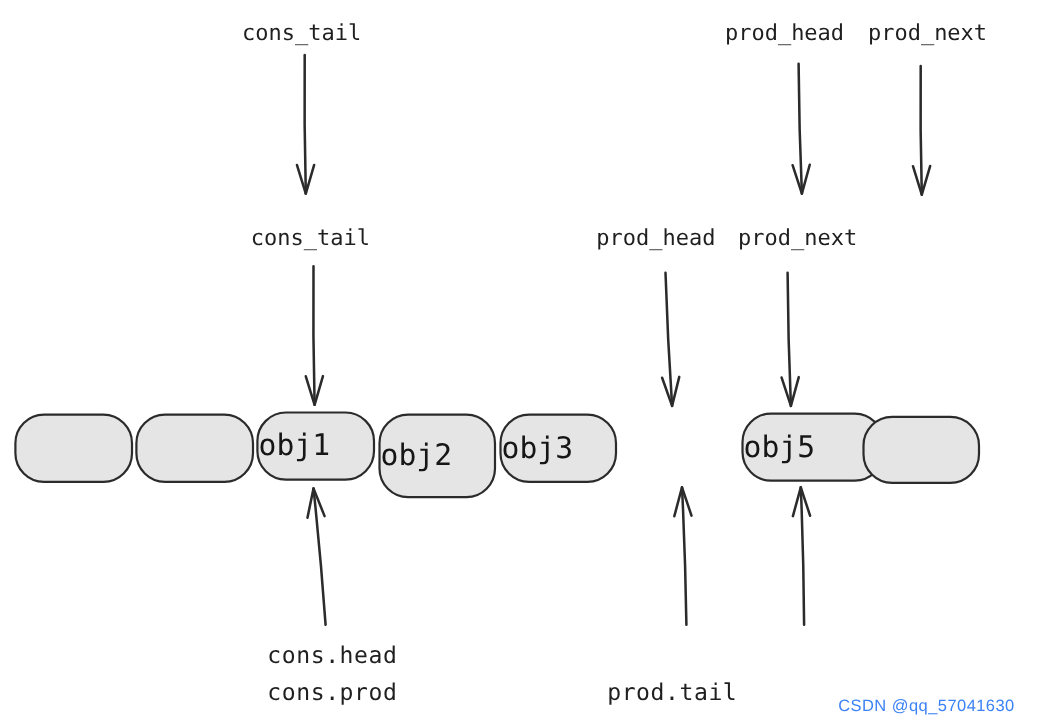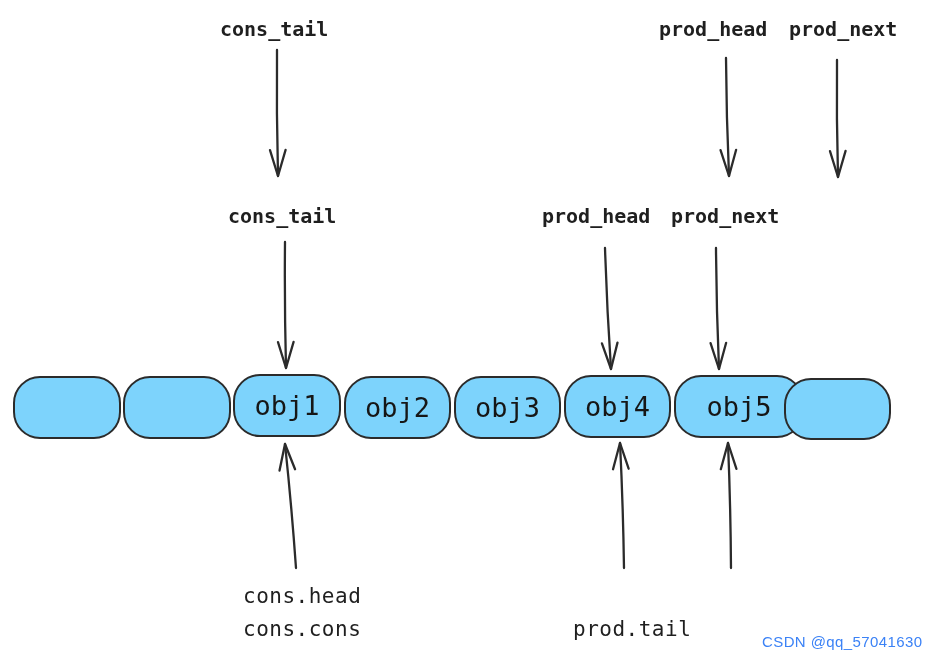--- a/index.html
+++ b/index.html
@@ -35,38 +35,36 @@
     position: absolute;
     white-space: pre;
     font-family: "DejaVu Sans Mono", "Liberation Mono", monospace;
     color: #1f1f1f;
   }
   
   .ptr-label {
     font-size: 20px;
     letter-spacing: 0px;
     line-height: 22px;
-    font-weight: bold;
   }
   
   .field-label {
     font-size: 21px;
     line-height: 33px;
     letter-spacing: 0.5px;
   }
   
   .cell {
     position: absolute;
     box-sizing: border-box;
     border: 2.5px solid #2b2b2b;
     border-radius: 27px;
-    background: #7dd3fc;
+    background: #e5e5e5;
     display: flex;
     align-items: center;
-    justify-content: center;
   }
   .cell-text {
     font-size: 27px;
     line-height: 27px;
     color: #161616;
     font-family: "DejaVu Sans Mono", "Liberation Mono", monospace;
     letter-spacing: 0px;
   }
   .watermark {
     position: absolute;
@@ -115,35 +113,32 @@
 
   <div class="cell" style="left:13px; top:376px; width:108px; height:63px;">
     <span class="cell-text"></span>
   </div>
   <div class="cell" style="left:123px; top:376px; width:108px; height:63px;">
     <span class="cell-text"></span>
   </div>
   <div class="cell" style="left:233px; top:374px; width:108px; height:63px;">
     <span class="cell-text">obj1</span>
   </div>
-  <div class="cell" style="left:344px; top:376px; width:107px; height:63px;">
+  <div class="cell" style="left:344px; top:376px; width:107px; height:77px;">
     <span class="cell-text">obj2</span>
   </div>
   <div class="cell" style="left:454px; top:376px; width:107px; height:63px;">
     <span class="cell-text">obj3</span>
-  </div>
-  <div class="cell" style="left:564px; top:375px; width:107px; height:63px;">
-    <span class="cell-text">obj4</span>
   </div>
   <div class="cell" style="left:674px; top:375px; width:130px; height:63px;">
     <span class="cell-text">obj5</span>
   </div>
   <div class="cell" style="left:784px; top:378px; width:107px; height:62px;">
     <span class="cell-text"></span>
   </div>
 
   <div class="label field-label" style="left:243px; top:580px;">cons.head</div>
-  <div class="label field-label" style="left:243px; top:613px;">cons.cons</div>
-  <div class="label field-label" style="left:573px; top:613px;">prod.tail</div>
+  <div class="label field-label" style="left:243px; top:613px;">cons.prod</div>
+  <div class="label field-label" style="left:552px; top:613px;">prod.tail</div>
 
   <div class="watermark" style="left:762px; top:633px;">CSDN @qq_57041630</div>
 
 </div>
 
 </body></html>

